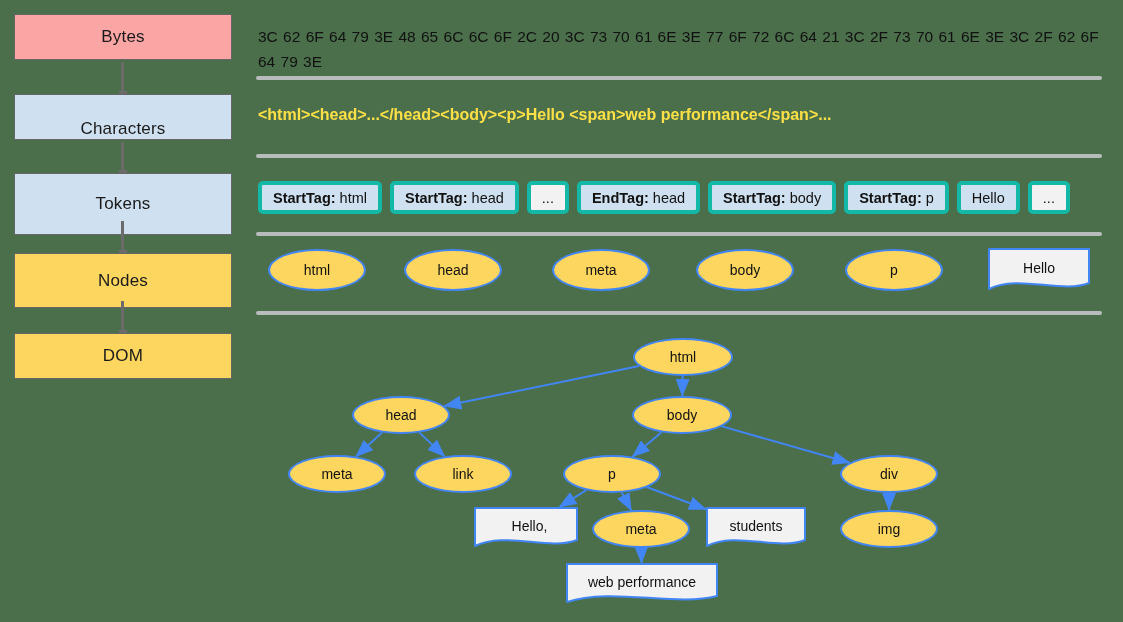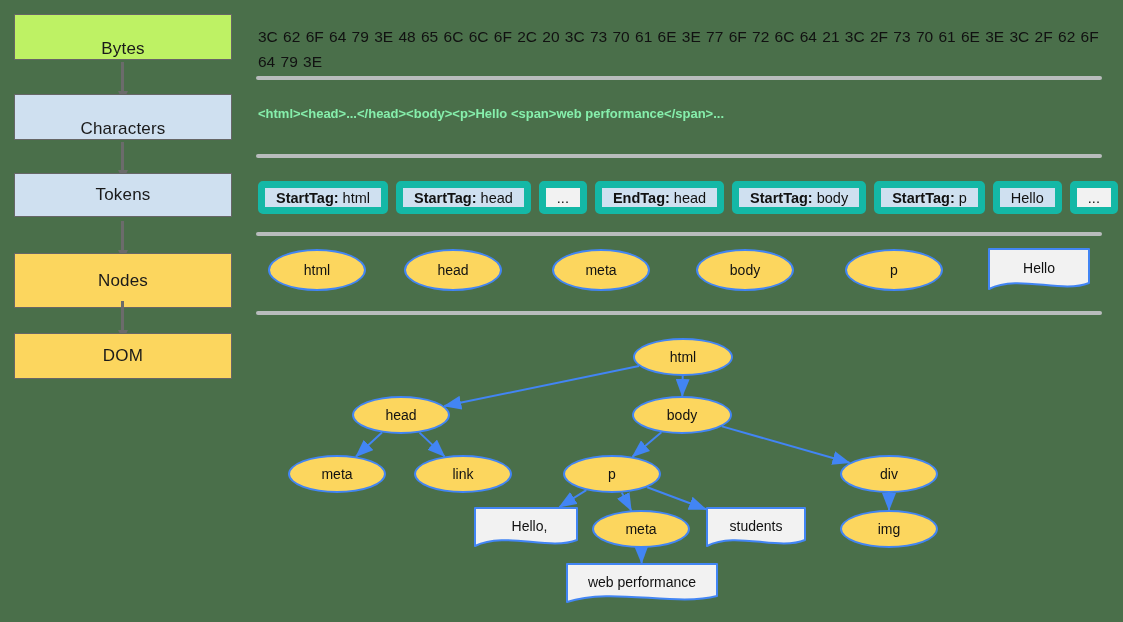--- a/index.html
+++ b/index.html
@@ -26,21 +26,21 @@
     position: absolute;
     box-sizing: border-box;
     border: 1px solid #666666;
     display: flex;
     align-items: center;
     justify-content: center;
     font-size: 17px;
     color: #1a1a1a;
     letter-spacing: .2px;
   }
-  .pipe-box.green { background: #bef264; align-items: flex-end; }
+  .pipe-box.green { background: #fca5a5; }
   .pipe-box.blue  { background: #cfe0f0; }
   .pipe-box.yellow{ background: #fcd65e; }
 
   .pipe-arrow {
     position: absolute;
     width: 3px;
     background: #6b6b6b;
   }
   .pipe-arrow::after {
     content: "";
@@ -73,37 +73,37 @@
     line-height: 25px;
     color: #111111;
     white-space: normal;
     word-spacing: 1px;
   }
   .chars-text {
     position: absolute;
     left: 258px;
     top: 106px;
     width: 846px;
-    font-size: 13px;
+    font-size: 16px;
     font-weight: bold;
-    color: #86efac;
+    color: #fde047;
   }
 
   
   .token-row {
     position: absolute;
     left: 258px;
     top: 181px;
     display: flex;
     align-items: center;
   }
   .token {
     box-sizing: border-box;
     height: 33px;
-    border: 7px solid #14b8a6;
+    border: 4px solid #14b8a6;
     border-radius: 5px;
     background: #cfe0f0;
     display: flex;
     align-items: center;
     justify-content: center;
     font-size: 14.5px;
     color: #111111;
     padding: 0 11px;
     margin-right: 8px;
     white-space: nowrap;
@@ -170,21 +170,21 @@
   <div class="pipe-box green" style="left:14px;  top:14px;  width:218px; height:46px;">
     <span>Bytes</span>
   </div>
   <div class="pipe-arrow" style="left:121px; top:62px; height:30px;"></div>
 
   <div class="pipe-box blue" style="left:14px;  top:94px;  width:218px; height:46px;align-items:flex-end;">
     <span>Characters</span>
   </div>
   <div class="pipe-arrow" style="left:121px; top:142px; height:29px;"></div>
 
-  <div class="pipe-box blue" style="left:14px;  top:173px; width:218px; height:44px;">
+  <div class="pipe-box blue" style="left:14px;  top:173px; width:218px; height:62px;">
     <span>Tokens</span>
   </div>
   <div class="pipe-arrow" style="left:121px; top:221px; height:30px;"></div>
 
   <div class="pipe-box yellow" style="left:14px;  top:253px; width:218px; height:55px;">
     <span>Nodes</span>
   </div>
   <div class="pipe-arrow" style="left:121px; top:301px; height:30px;"></div>
 
   <div class="pipe-box yellow" style="left:14px;  top:333px; width:218px; height:46px;">

